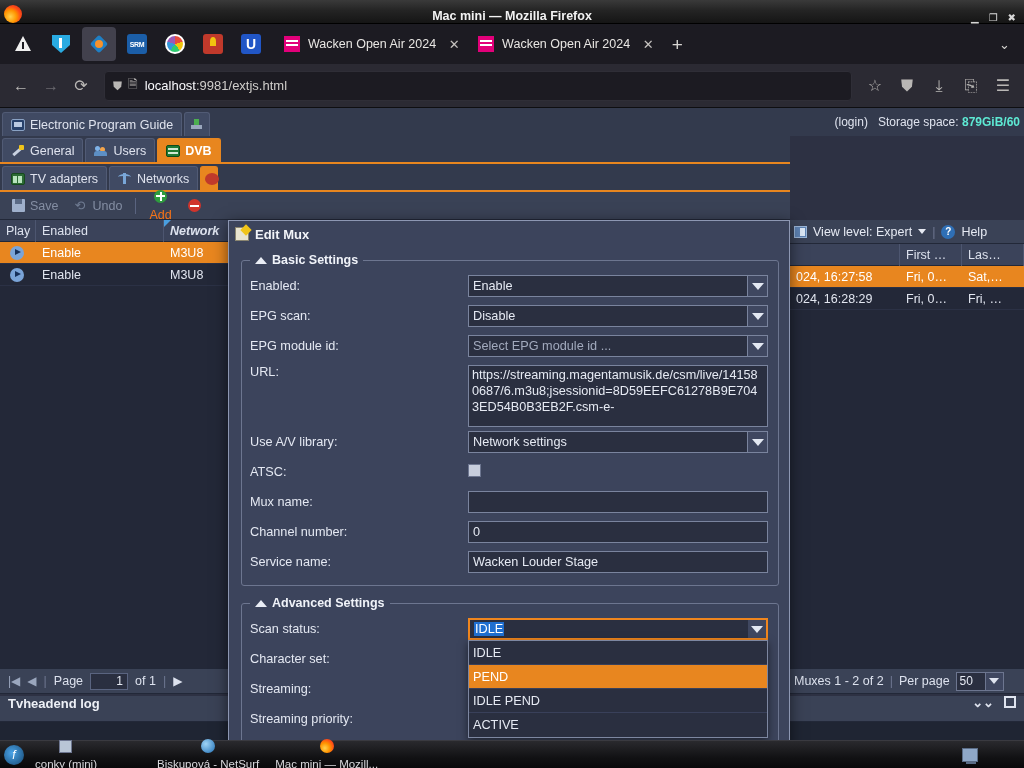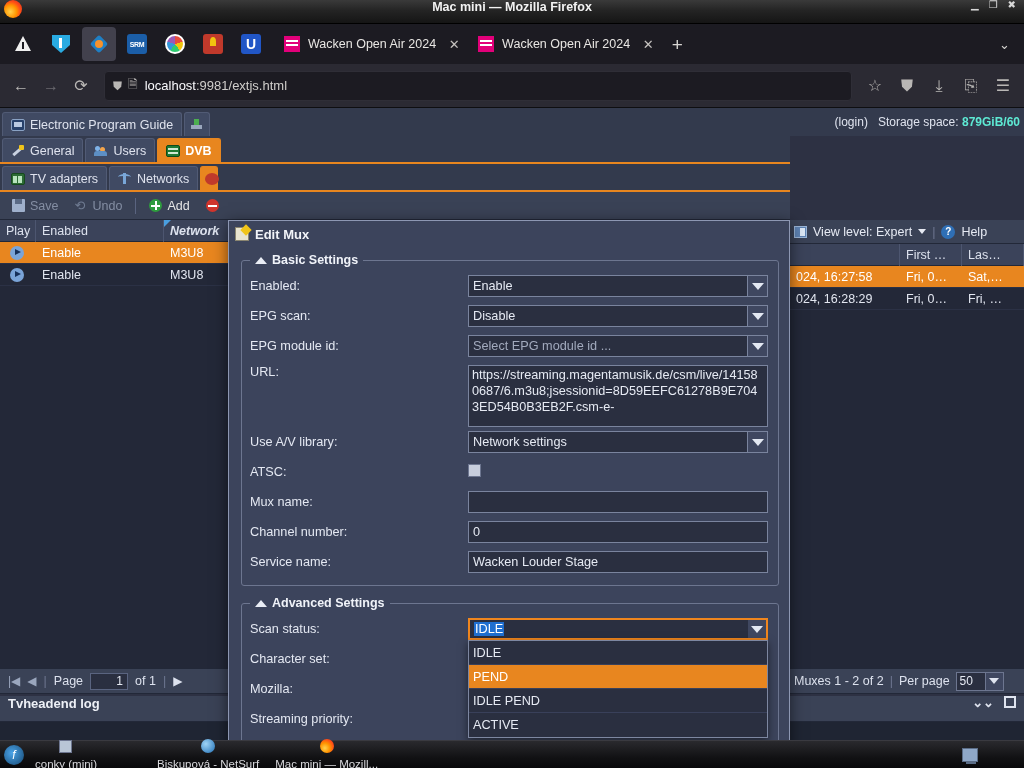--- a/index.html
+++ b/index.html
@@ -9,21 +9,21 @@
     overflow: hidden;
     font-family: "Liberation Sans", sans-serif;
     background: #1c1b22;
   }
   body { position: relative; }
 
   
   #titlebar {
     height: 24px; width: 100%;
     background: linear-gradient(to bottom, #3a3a3a 0%, #242424 45%, #151515 100%);
-    display: flex; align-items: flex-start;
+    display: flex; align-items: flex-end;
     position: relative;
     border-bottom: 1px solid #000;
   }
   #ff-logo {
     width: 18px; height: 18px; margin-left: 4px;
     border-radius: 50%;
     background: radial-gradient(circle at 35% 65%, #ffd24d 0%, #ff9500 38%, #ff4b17 62%, #c92a1a 100%);
     position: relative; flex: 0 0 auto;
   }
   #titlebar-title {
@@ -207,21 +207,21 @@
   #tvh-toolbar {
     position:absolute; top:84px; left:0; width:790px; height:28px;
     background:#3a4256; display:flex; align-items:center; gap:4px;
     padding-left:6px; border-bottom:1px solid #222838;
   }
   .tb-btn {
     display:flex; align-items:center; gap:5px; font-size:12.5px;
     padding: 2px 6px; border-radius:3px; cursor:pointer; white-space:nowrap;
   }
   .tb-btn.dis { color:#848ea3; }
-  .tb-btn.en  { color:#e5e5e5; }
+  .tb-btn.en  { color:#f97316;flex-direction:column; }
   .tb-sep { width:1px; height:16px; background:#5a6480; margin: 0 3px; }
   .ic-save { width:13px;height:13px;background:#9fb0cc;border-radius:1px;position:relative;}
   .ic-save::after{content:"";position:absolute;left:3px;top:0;width:7px;height:5px;background:#5a6a86;}
   .ic-undo { width:13px;height:13px;position:relative;color:#6f7b92;font-size:13px;line-height:13px;}
   .ic-plus { width:13px;height:13px;border-radius:50%;background:#2e9c3e;position:relative;flex:0 0 auto;}
   .ic-plus::before{content:"";position:absolute;left:5.5px;top:2px;width:2px;height:9px;background:#fff;}
   .ic-plus::after{content:"";position:absolute;left:2px;top:5.5px;width:9px;height:2px;background:#fff;}
   .ic-minus{ width:13px;height:13px;border-radius:50%;background:#d0342c;position:relative;flex:0 0 auto;}
   .ic-minus::after{content:"";position:absolute;left:2px;top:5.5px;width:9px;height:2px;background:#fff;}
 
@@ -763,21 +763,21 @@
               <div class="dd-item">ACTIVE</div>
             </div>
           </div>
         </div>
 
         <div class="frow">
           <div class="flabel">Character set:</div>
           <div class="fctl"></div>
         </div>
         <div class="frow">
-          <div class="flabel">Mozilla:</div>
+          <div class="flabel">Streaming:</div>
           <div class="fctl"></div>
         </div>
         <div class="frow">
           <div class="flabel">Streaming priority:</div>
           <div class="fctl"></div>
         </div>
         <div class="frow">
           
           
         </div>

